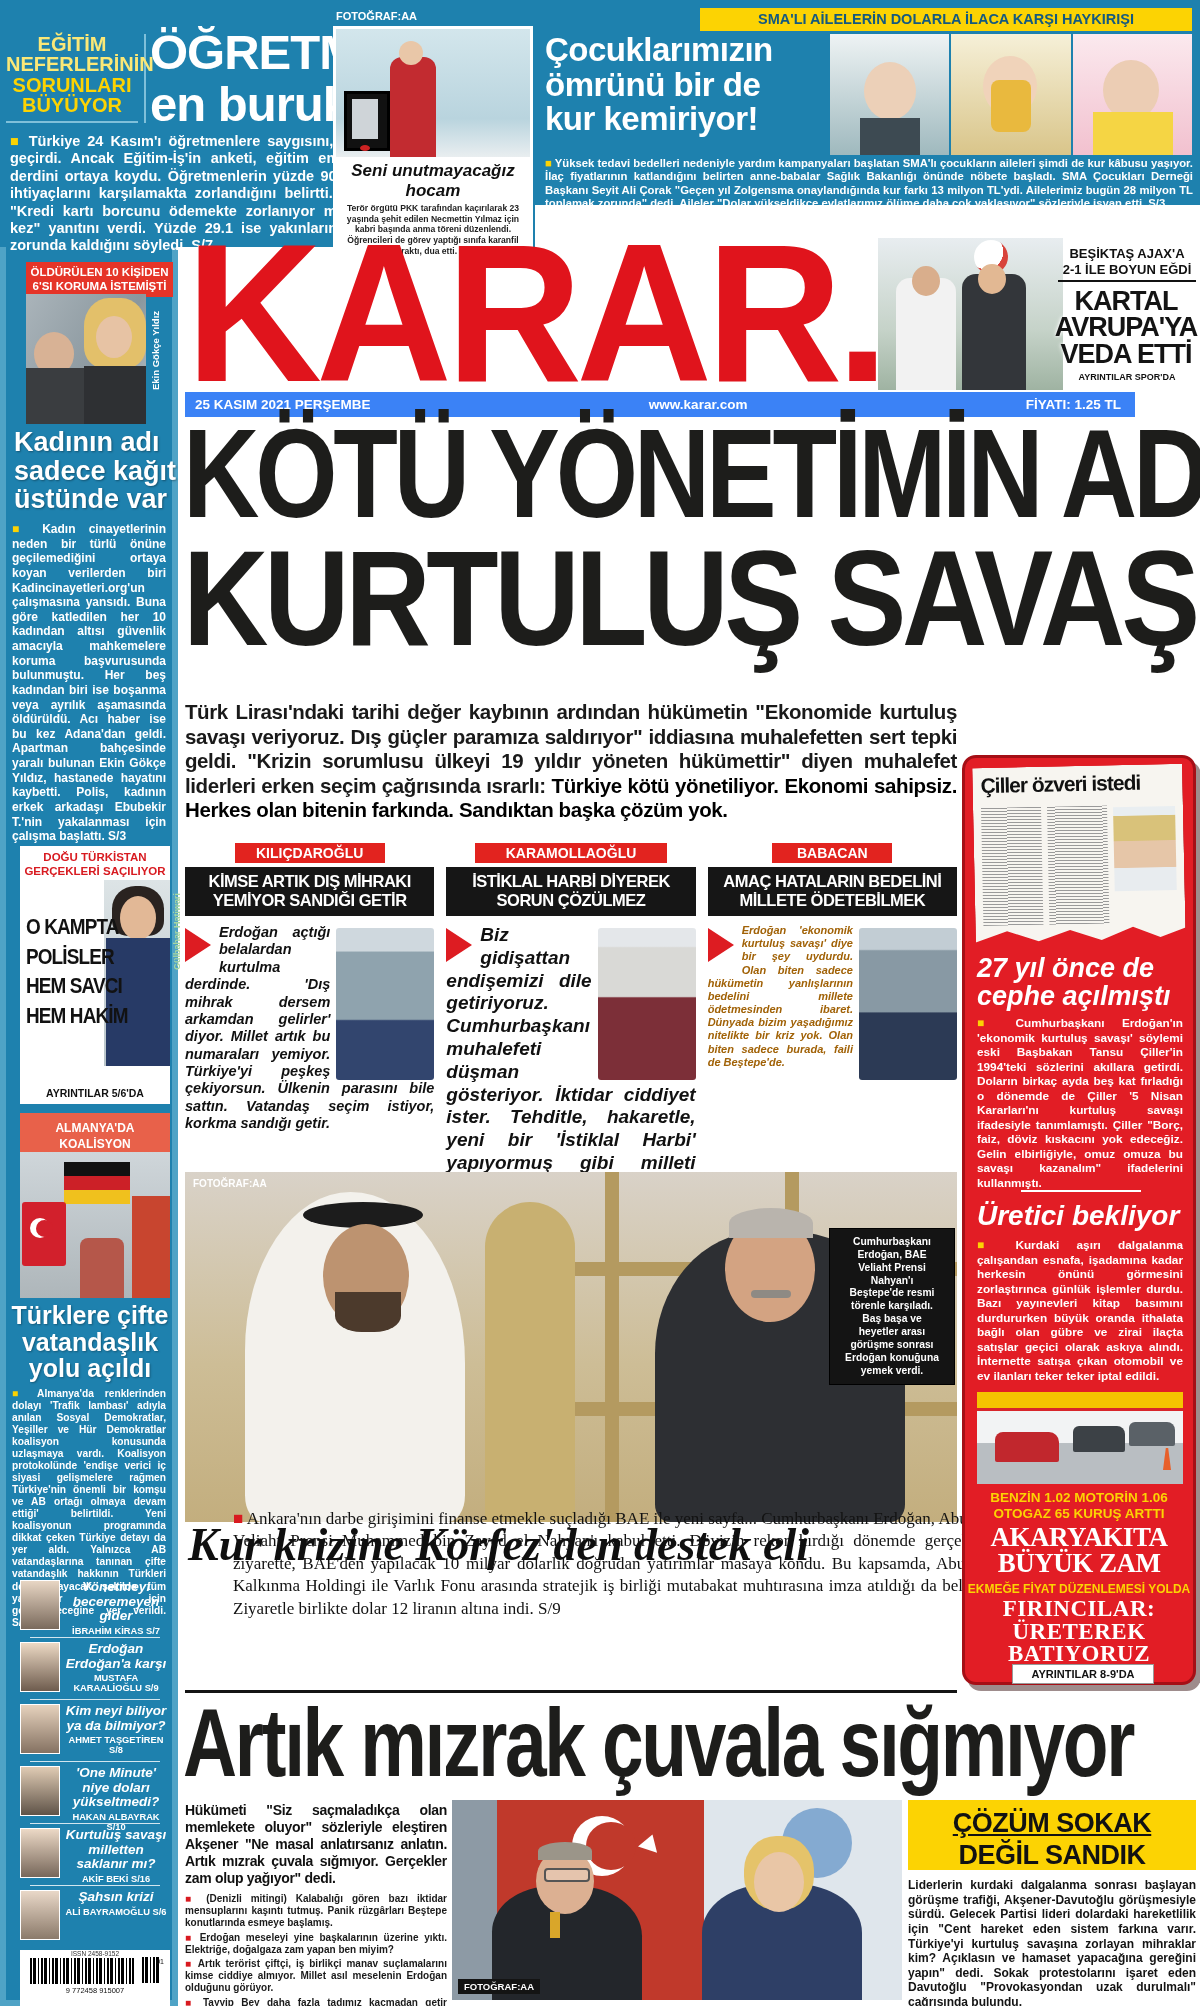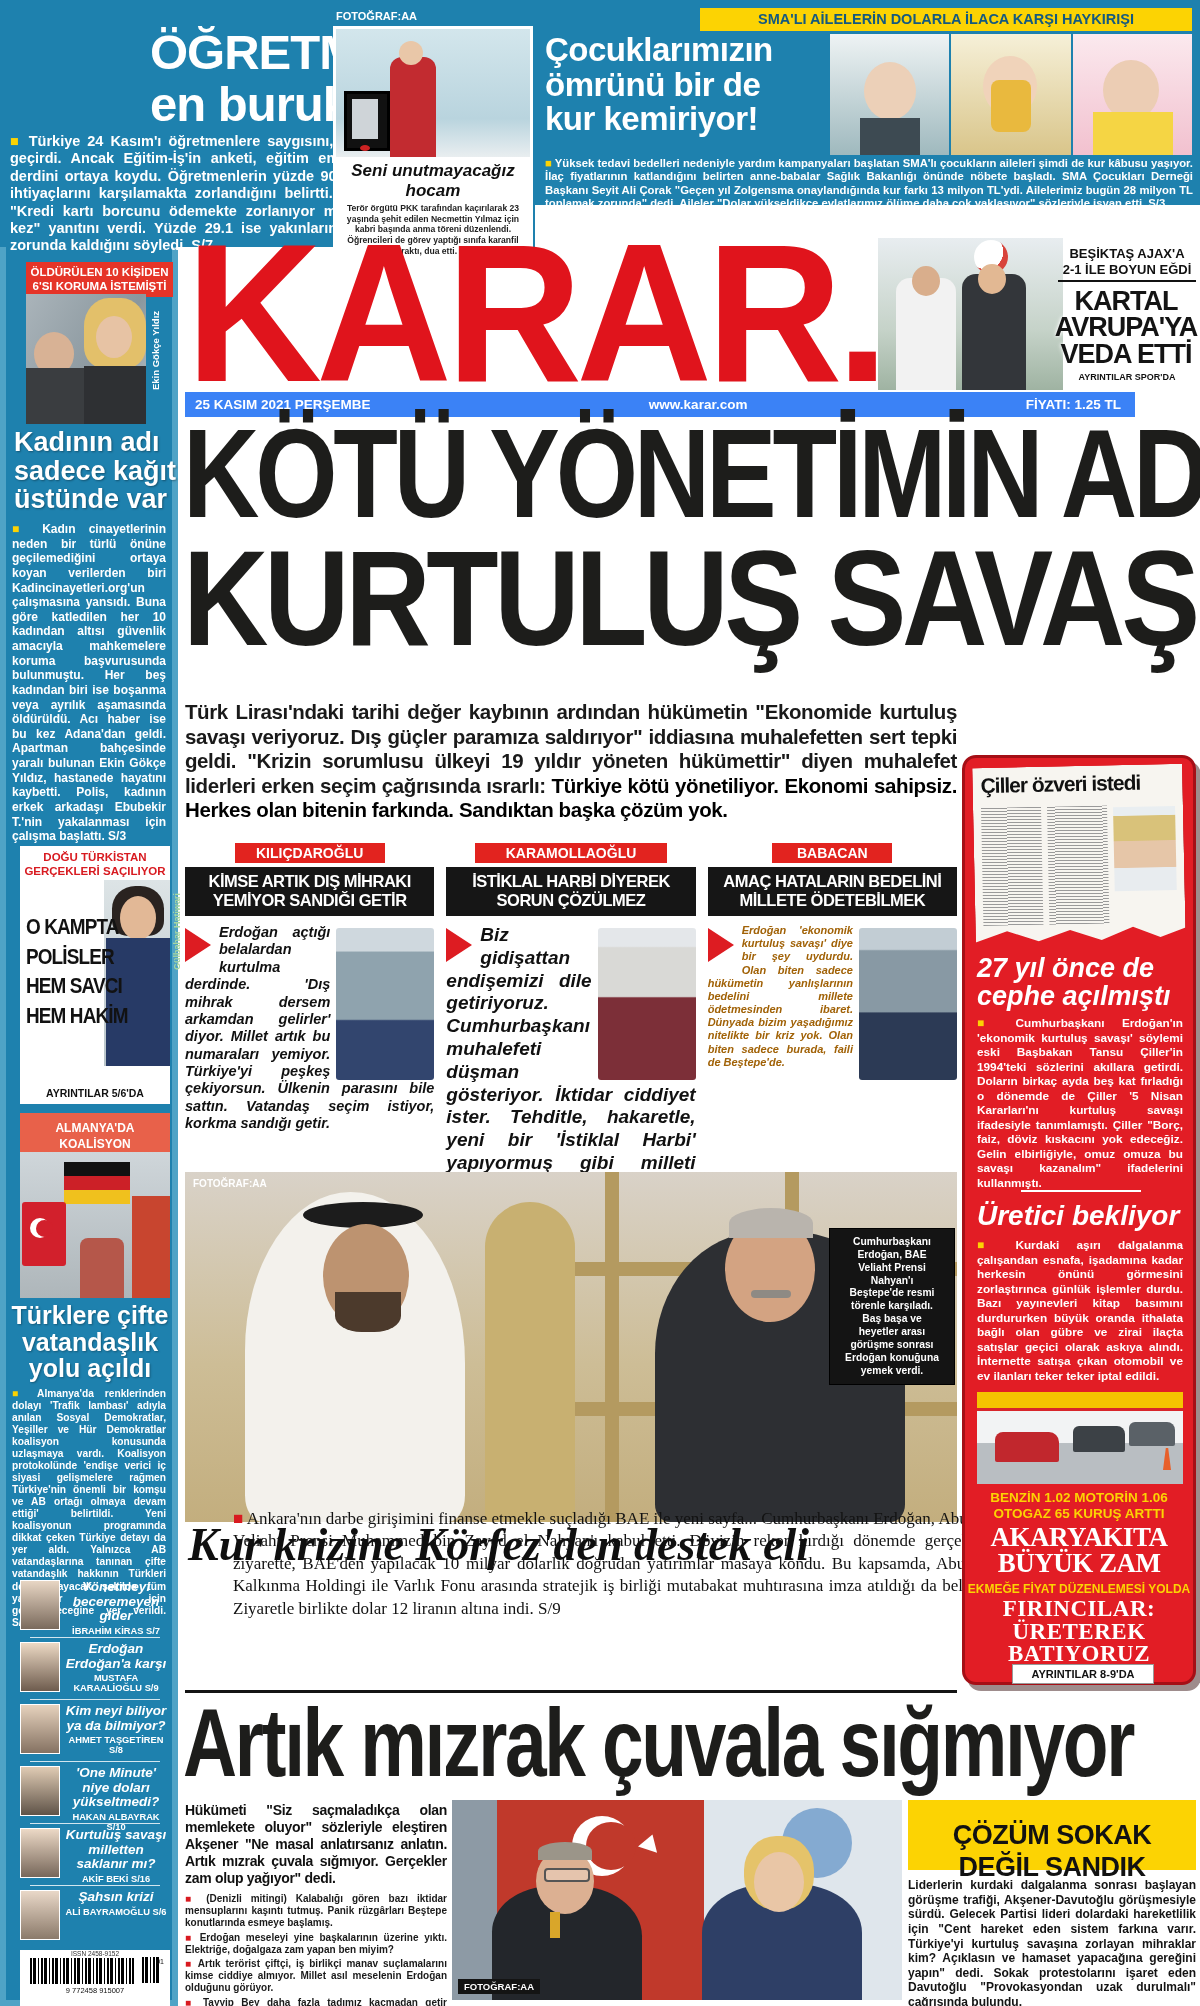--- a/index.html
+++ b/index.html
@@ -30,20 +30,26 @@
 </style>
 </head>
 <body>
 
 <div id="page">
 
   <div class="abs" style="left:0;top:0;width:178px;height:2006px;background:#1e81ae;box-shadow:inset 0 0 0 6px #4fa3c6;"></div>
   <div class="abs" style="left:0;top:0;width:1200px;height:205px;background:#1e81ae;"></div>
   <div class="abs" style="left:0;top:205px;width:535px;height:42px;background:#1e81ae;"></div>
 
+  <div class="abs b ctr" style="left:6px;top:34px;width:132px;line-height:1.02;font-size:20px;border-right:2px solid #7fc0da;padding-right:6px;">
+    <div style="color:#fbe877;">EĞİTİM</div>
+    <div style="color:#fbe877;">NEFERLERİNİN</div>
+    <div style="color:#fcd303;">SORUNLARI</div>
+    <div style="color:#fcd303;border-bottom:2px solid #7fc0da;padding-bottom:5px;">BÜYÜYOR</div>
+  </div>
   <div class="abs b w nowrap" style="left:150px;top:24px;font-size:49px;letter-spacing:-1px;">ÖĞRETMENİN</div>
   <div class="abs b w nowrap" style="left:150px;top:76px;font-size:49px;letter-spacing:-1px;">en buruk günü</div>
   <div class="abs b w jst" style="left:10px;top:133px;width:520px;font-size:14.5px;line-height:1.2;">
     <span class="ybul">■ </span><span>Türkiye 24 Kasım'ı öğretmenlere saygısını, sevgisini sunan mesajlarla geçirdi. Ancak Eğitim-İş'in anketi, eğitim emekçilerinin yaşadığı geçim derdini ortaya koydu. Öğretmenlerin yüzde 90'ından fazlası ailesinin gıda ihtiyaçlarını karşılamakta zorlandığını belirtti. Katılımcıların yüzde 27.4'ü "Kredi kartı borcunu ödemekte zorlanıyor musunuz?" sorusuna "Çoğu kez" yanıtını verdi. Yüzde 29.1 ise yakınlarından maddi destek istemek zorunda kaldığını söyledi. S/7</span>
   </div>
 
   <div class="abs b w" style="left:336px;top:10px;font-size:11px;">FOTOĞRAF:AA</div>
   <div class="abs" style="left:333px;top:26px;width:200px;height:222px;background:#fff;padding:3px;box-sizing:border-box;">
     <div style="position:relative;width:100%;height:128px;background:linear-gradient(#d3e6ec,#b9d4de 70%,#e9eef0);overflow:hidden;">
       <div class="abs" style="left:54px;top:28px;width:46px;height:100px;background:#c22b30;border-radius:12px 12px 0 0;"></div>
@@ -370,20 +376,20 @@
     <div class="abs" style="left:92px;top:68px;width:42px;height:10px;border:2px solid #555;border-radius:4px;background:rgba(255,255,255,.25);"></div>
     <div class="abs" style="left:98px;top:112px;width:10px;height:26px;background:#d9a62a;"></div>
 
     <div class="abs" style="left:250px;top:84px;width:160px;height:116px;background:#2e3f66;border-radius:42% 42% 0 0;"></div>
     <div class="abs" style="left:292px;top:36px;width:70px;height:74px;border-radius:46%;background:#e5c36a;"></div>
     <div class="face" style="left:302px;top:52px;width:50px;height:60px;background:#e9c6a6;"></div>
     <div class="abs b w" style="left:6px;bottom:6px;background:#141414;font-size:9.5px;padding:2px 6px;">FOTOĞRAF:AA</div>
   </div>
 
   <div class="abs b ctr" style="left:908px;top:1800px;width:288px;height:70px;background:#fcd303;color:#121212;font-size:27px;line-height:1.18;letter-spacing:-0.5px;">
-    <div style="padding-top:20px;">ÇÖZÜM SOKAK</div>
+    <div style="padding-top:8px;text-decoration:underline;">ÇÖZÜM SOKAK</div>
     <div>DEĞİL SANDIK</div>
   </div>
   <div class="abs b jst" style="left:908px;top:1878px;width:288px;font-size:12px;line-height:1.22;color:#131313;">
     <span>Liderlerin kurdaki dalgalanma sonrası başlayan görüşme trafiği, Akşener-Davutoğlu görüşmesiyle sürdü. Gelecek Partisi lideri dolardaki hareketlilik için "Cent hareket eden sistem farkına varır. Türkiye'yi kurtuluş savaşına zorlayan mihraklar kim? Açıklasın ve hamaset yapacağına gereğini yapın" dedi. Sokak protestolarını işaret eden Davutoğlu "Provokasyondan uzak durulmalı" çağrısında bulundu.</span>
   </div>
 
 </div>
 
 </body></html>

